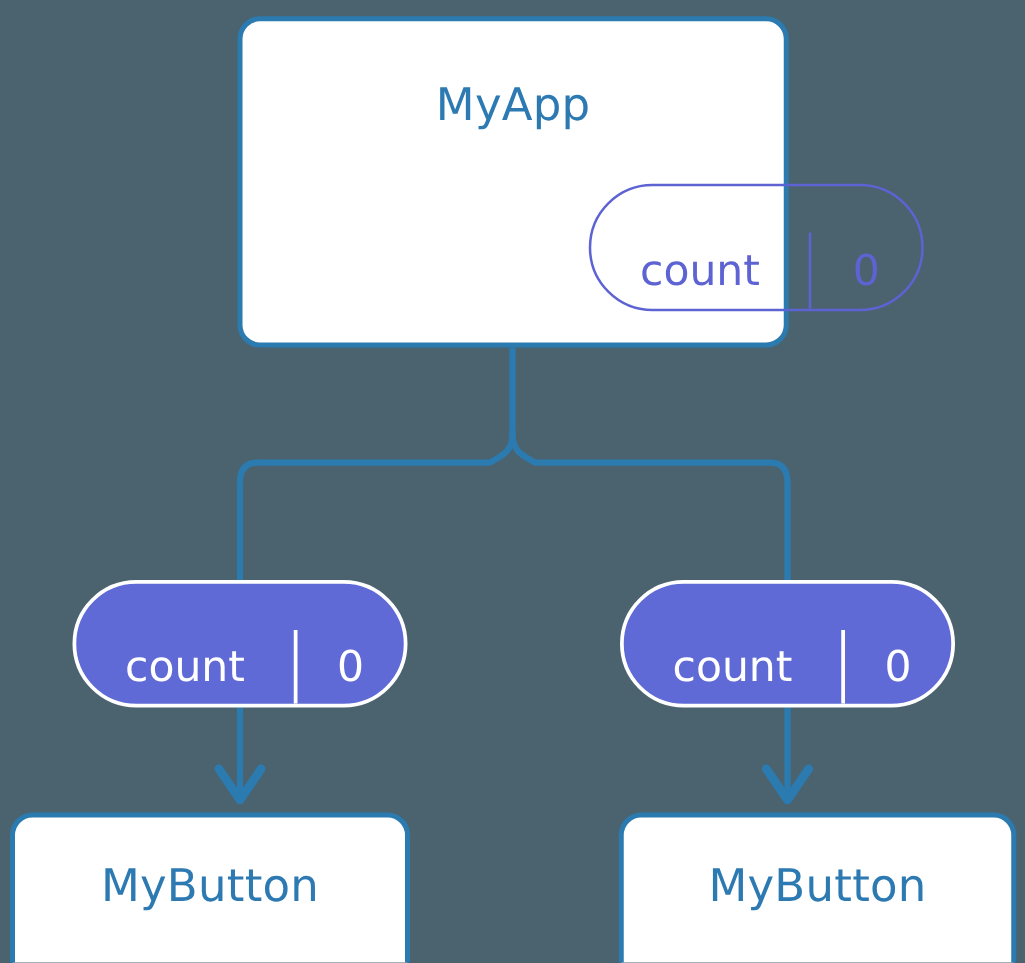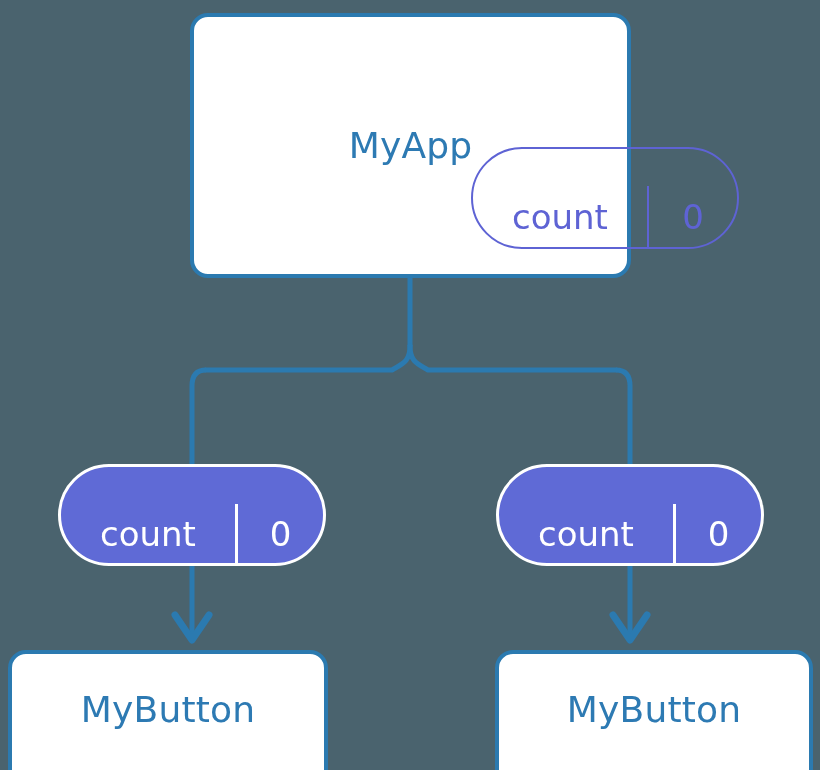--- a/index.html
+++ b/index.html
@@ -54,21 +54,22 @@
     line-height: 1;
     white-space: nowrap;
   }
 
   
   #node-myapp {
     left: 190px;
     top: 13px;
     width: 441px;
     height: 265px;
-    justify-content: center;
+    justify-content: flex-start;
+    padding-top: 50px;
   }
 
   
   .btn-box {
     height: 140px;
     justify-content: flex-start;
     padding-top: 38px;
   }
   #node-mybutton-left {
     left: 8px;

